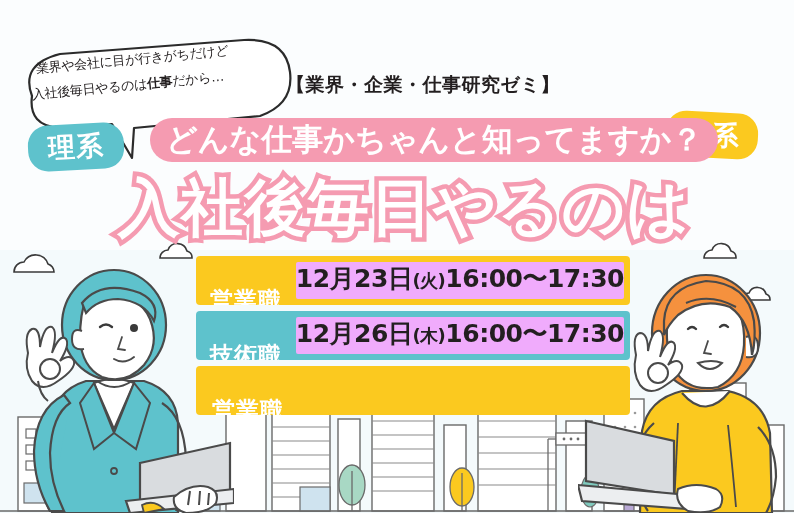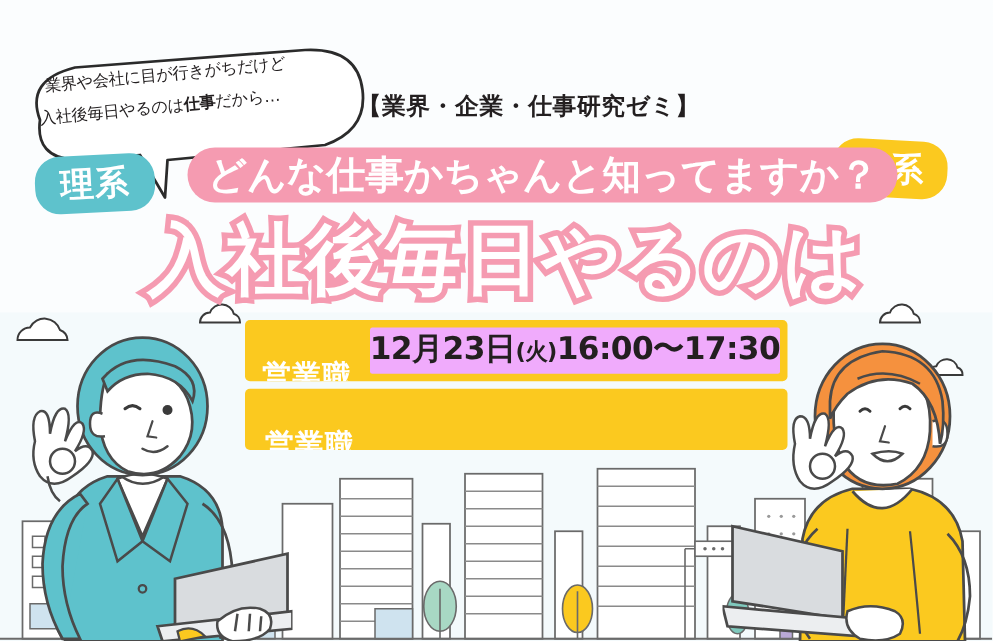--- a/index.html
+++ b/index.html
@@ -398,20 +398,26 @@
 
   <div id="schedule">
 
     <div class="sched-row yellow">
       <div class="sched-badge">営業職</div>
       <div class="sched-date-wrap">
         <span class="sched-date"><span>12月</span><span>23日</span><span class="wd">(火)</span><span>16:00</span><span>〜</span><span>17:30</span></span>
       </div>
     </div>
 
+    <div class="sched-row teal">
+      <div class="sched-badge">技術職</div>
+      <div class="sched-date-wrap">
+        <span class="sched-date"><span>12月</span><span>26日</span><span class="wd">(木)</span><span>16:00</span><span>〜</span><span>17:30</span></span>
+      </div>
+    </div>
 
     <div class="sched-row yellow">
       <div class="sched-badge">営業職</div>
     </div>
 
   </div>
 
 </div>
 
 </body></html>

